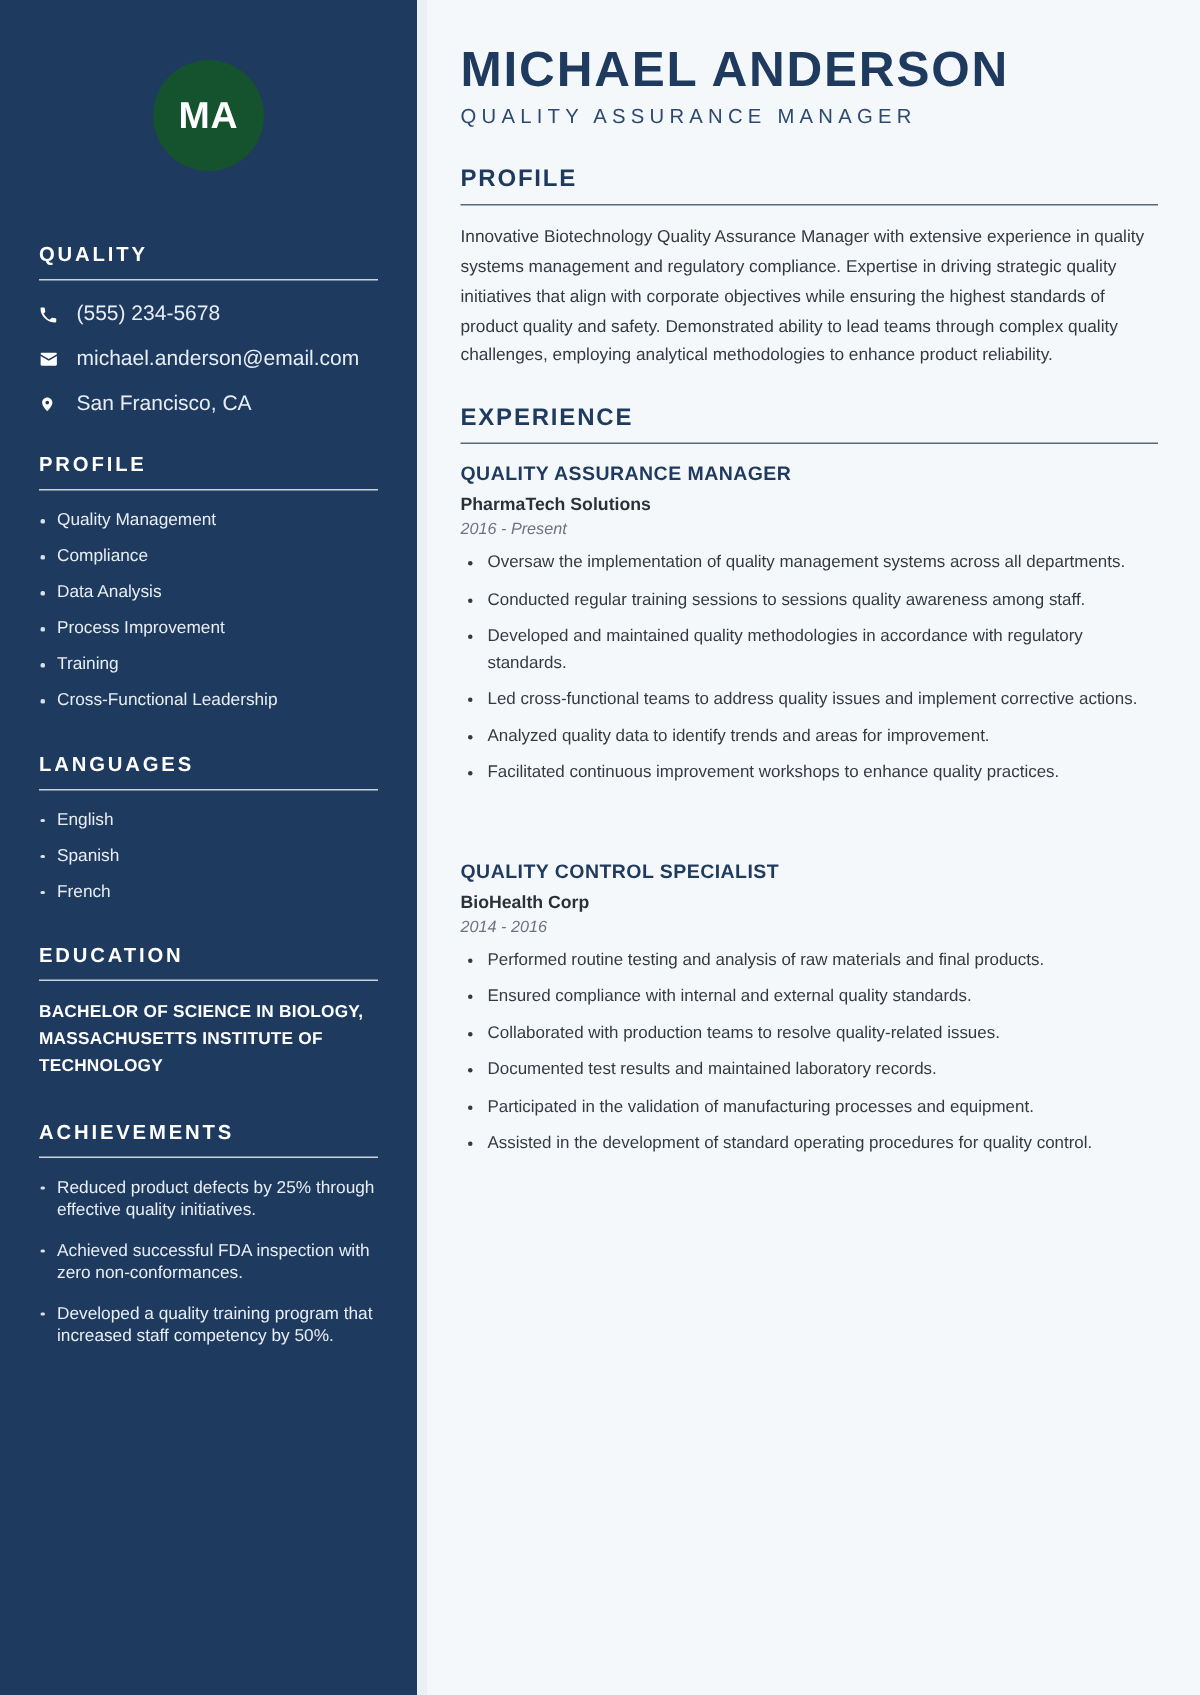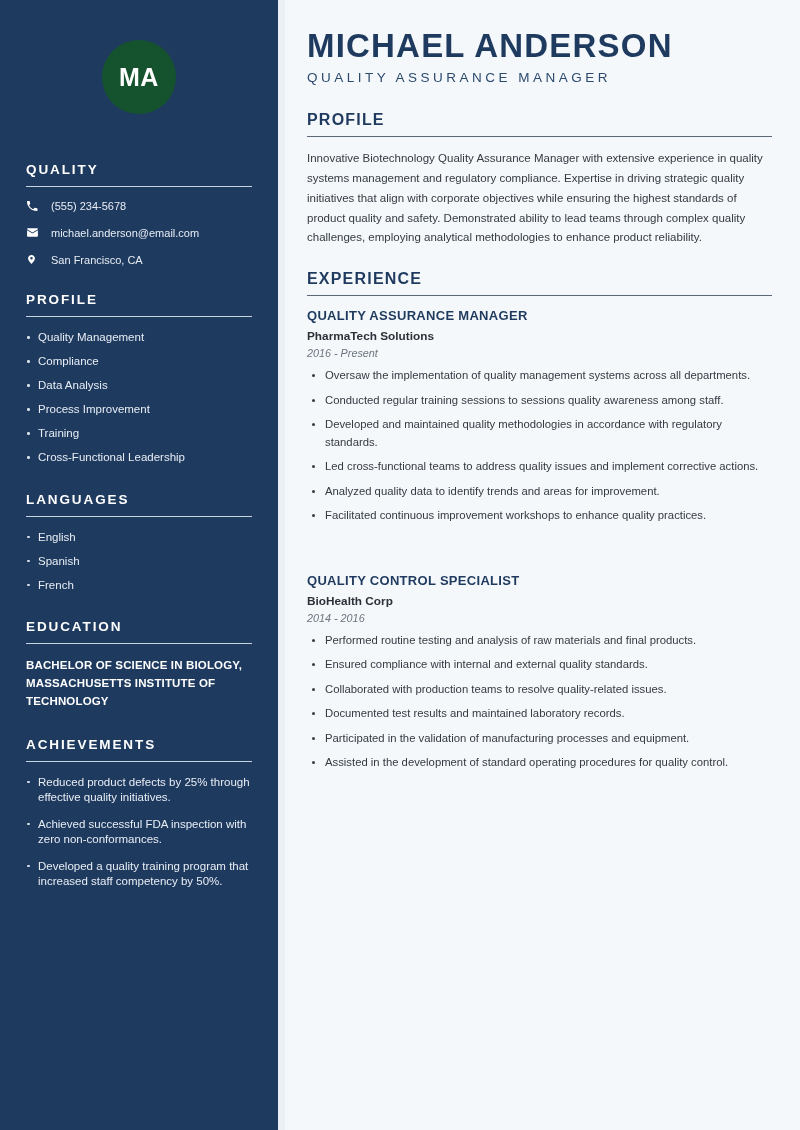--- a/index.html
+++ b/index.html
@@ -60,23 +60,23 @@
     color: #ffffff;
     margin: 0 0 9px 0;
   }
   .side-rule {
     height: 1px;
     background: #c8d3e0;
     margin-bottom: 13px;
   }
   .contact-row {
     display: flex;
-    align-items: center;
+    align-items: flex-end;
     margin-bottom: 14px;
-    font-size: 11px;
+    font-size: 14px;
     color: #e7edf4;
   }
   .contact-icon {
     width: 18px;
     flex: 0 0 18px;
     display: flex;
     align-items: center;
     justify-content: flex-start;
     margin-right: 7px;
   }

